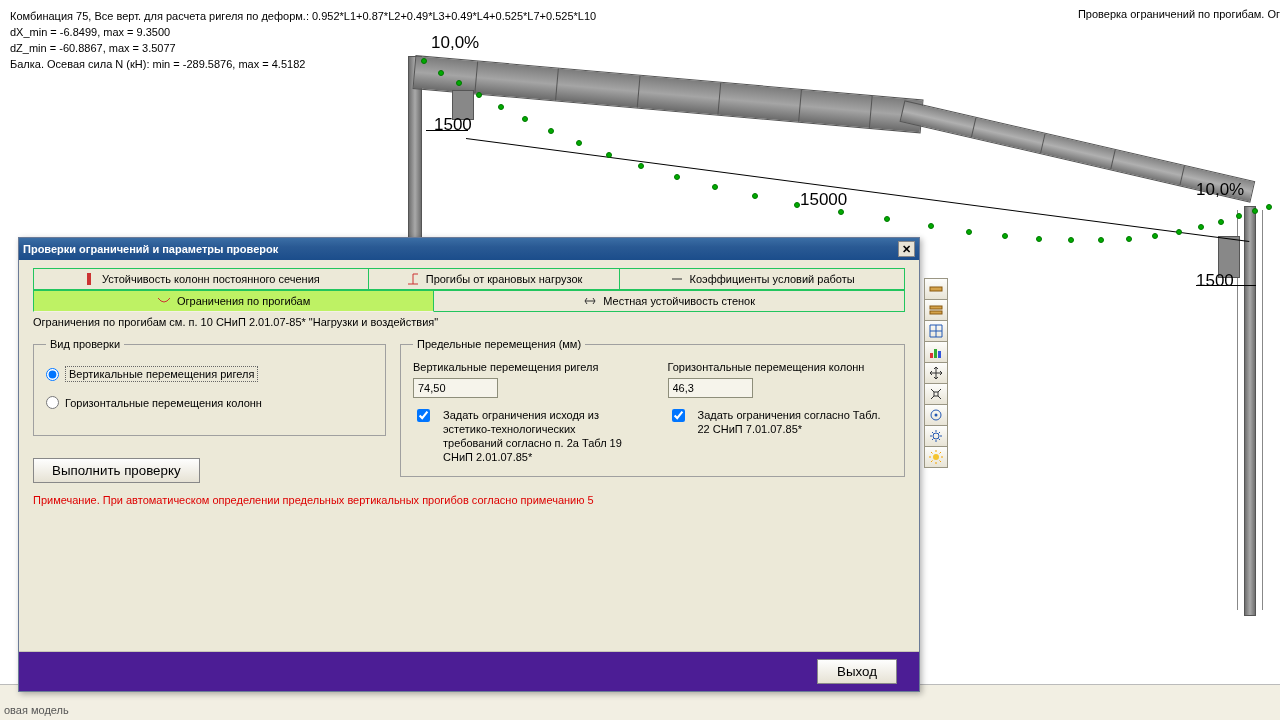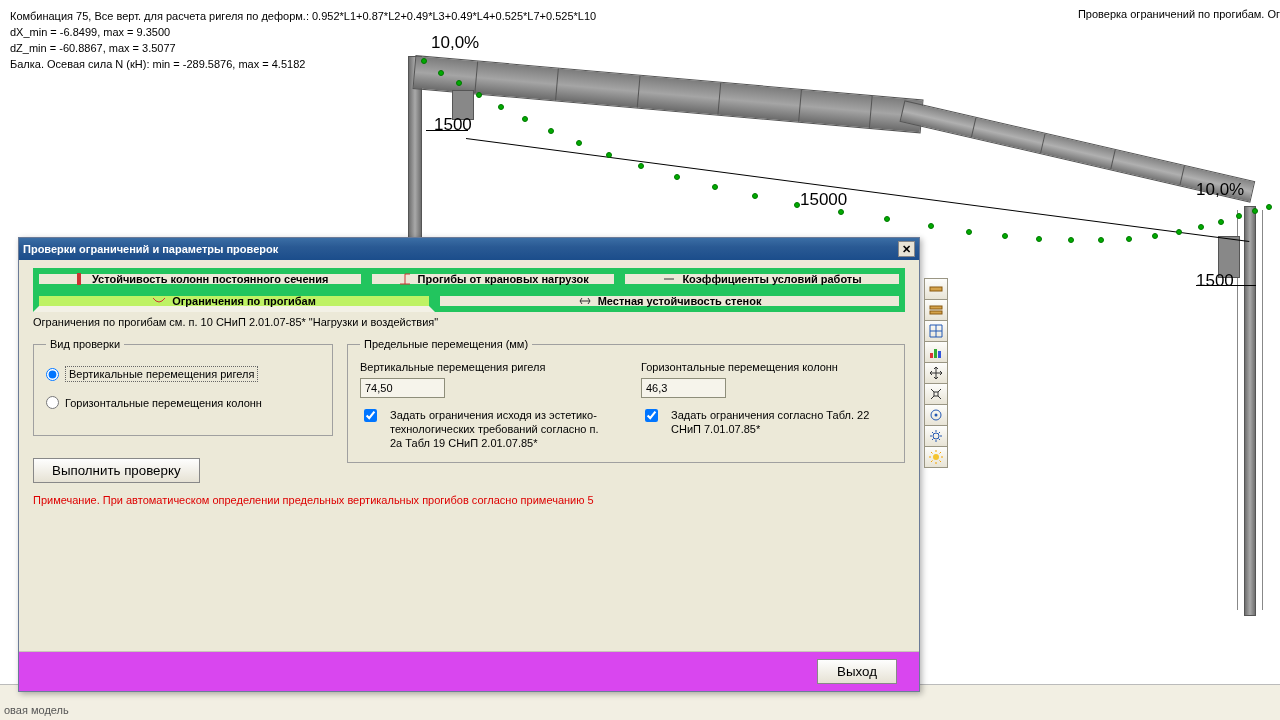--- a/index.html
+++ b/index.html
@@ -121,38 +121,38 @@
     display:flex; align-items:center; justify-content:center;
     font-family:Arial;
   }
   .tabs-area {
     padding:8px 14px 0 14px;
   }
   .tab-row { display:flex; gap:0; }
   .tab {
     flex:1;
     height:22px;
-    border:6px solid #22c55e;
+    border:1px solid #22c55e;
     background:#ece9d8;
     margin-left:-1px;
     display:flex; align-items:center; justify-content:center;
-    gap:6px; position:relative;font-weight:bold;
+    gap:6px; position:relative;
   }
   .tab:first-child { margin-left:0; }
   .tab.active { background:#bef264; border-bottom-color:#f3f1e6; z-index:1; }
   .tab .t-icon { width:14px; height:14px; display:inline-block; }
   .refnote { margin:4px 0 10px 0; }
   fieldset {
     border:1px solid #a0a0a0;
     padding:10px 12px 12px 12px;
     margin:0;
   }
   legend { padding:0 4px; }
   .cols { display:flex; gap:14px; }
-  .col1 { width:300px; }
+  .col1 { width:353px; }
   .col2 { flex:1; }
   .radio-row { display:flex; align-items:center; gap:6px; margin:6px 0 14px 0; }
   .radio-row input { margin:0; }
   .radio-row .boxed { border:1px dotted #666; padding:1px 3px; }
   .btn {
     border:1px solid #888; background:linear-gradient(#fefefe,#e6e2d4);
     padding:4px 18px; min-width:130px;
   }
   .limit-cols { display:flex; gap:30px; }
   .limit-col { flex:1; }
@@ -162,21 +162,21 @@
     background:#f6f4eb; padding:1px 4px; font-size:11px;
     margin-bottom:10px;
   }
   .cb-row { display:flex; align-items:flex-start; gap:10px; line-height:14px; }
   .cb-row input { margin-top:1px; }
   .note-red { color:#d00; margin-top:10px; line-height:15px; }
   .dialog-footer {
     position:absolute; left:0; right:0; bottom:0;
     height:40px; border-top:1px solid #c9c6b8;
     display:flex; justify-content:flex-end; align-items:center;
-    padding-right:22px; background:#d946ef;
+    padding-right:22px; background:#4c1d95;
   }
   .content-wrap { padding:0 14px; }
   .ghost-status {
     position:absolute; left:0; bottom:0; width:1280px; height:36px;
     border-top:1px solid #bbb; background:#f2efe3;
   }
   .ghost-txt {
     position:absolute; left:4px; bottom:4px; font-size:11px; color:#555;
   }
 </style>

